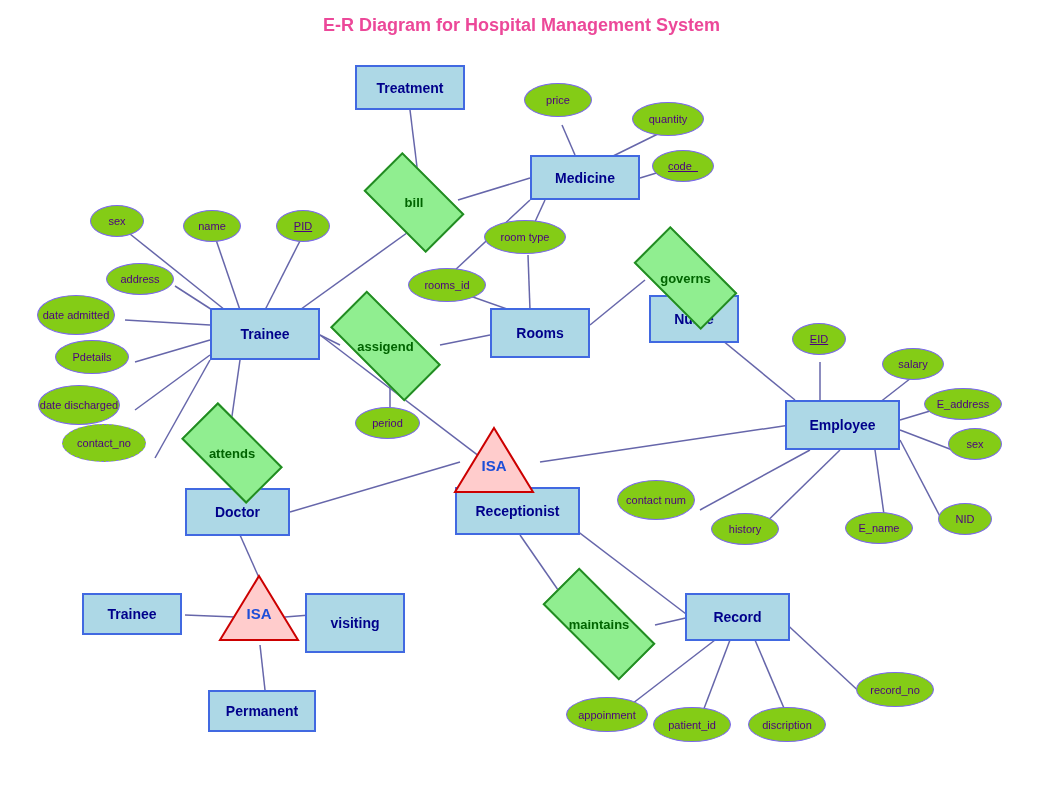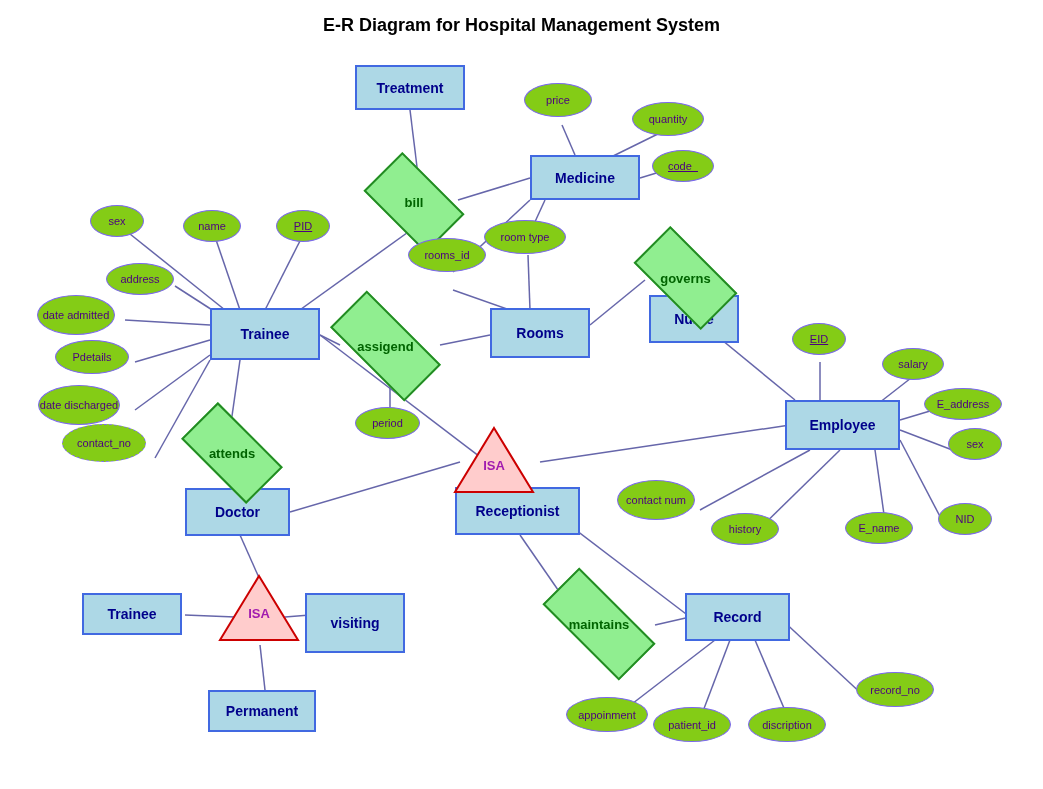--- a/index.html
+++ b/index.html
@@ -6,21 +6,21 @@
     body { background: white; font-family: Arial, sans-serif; width: 1043px; height: 789px; overflow: hidden; }
     #canvas { position: relative; width: 1043px; height: 789px; }
     
     .title {
       position: absolute;
       top: 15px;
       left: 0; right: 0;
       text-align: center;
       font-size: 18px;
       font-weight: bold;
-      color: #000000;
+      color: #ec4899;
     }
 
     
     .entity {
       position: absolute;
       background: #add8e6;
       border: 2px solid #4169e1;
       display: flex;
       align-items: center;
       justify-content: center;
@@ -60,22 +60,22 @@
       justify-content: center;
     }
     .isa-triangle svg {
       position: absolute;
       top: 0; left: 0;
     }
     .isa-triangle span {
       position: relative;
       z-index: 2;
       font-weight: bold;
-      font-size: 13px;
-      color: #a21caf;
+      font-size: 15px;
+      color: #1d4ed8;
       margin-top: 10px;
     }
 
     
     .attribute {
       position: absolute;
       background: #84cc16;
       border: 1.5px solid #7b68ee;
       border-radius: 50%;
       display: flex;
@@ -279,21 +279,21 @@
   </div>
   <div class="attribute" style="left:632px; top:102px; width:72px; height:34px">
     <span>quantity</span>
   </div>
   <div class="attribute" style="left:652px; top:150px; width:62px; height:32px">
     <span style="text-decoration:underline">code_</span>
   </div>
   <div class="attribute" style="left:484px; top:220px; width:82px; height:34px">
     <span>room type</span>
   </div>
-  <div class="attribute" style="left:408px; top:238px; width:78px; height:34px">
+  <div class="attribute" style="left:408px; top:268px; width:78px; height:34px">
     <span>rooms_id</span>
   </div>
   <div class="attribute" style="left:90px; top:205px; width:54px; height:32px">
     <span>sex</span>
   </div>
   <div class="attribute" style="left:183px; top:210px; width:58px; height:32px">
     <span>name</span>
   </div>
   <div class="attribute" style="left:276px; top:210px; width:54px; height:32px">
     <span style="text-decoration:underline">PID</span>

